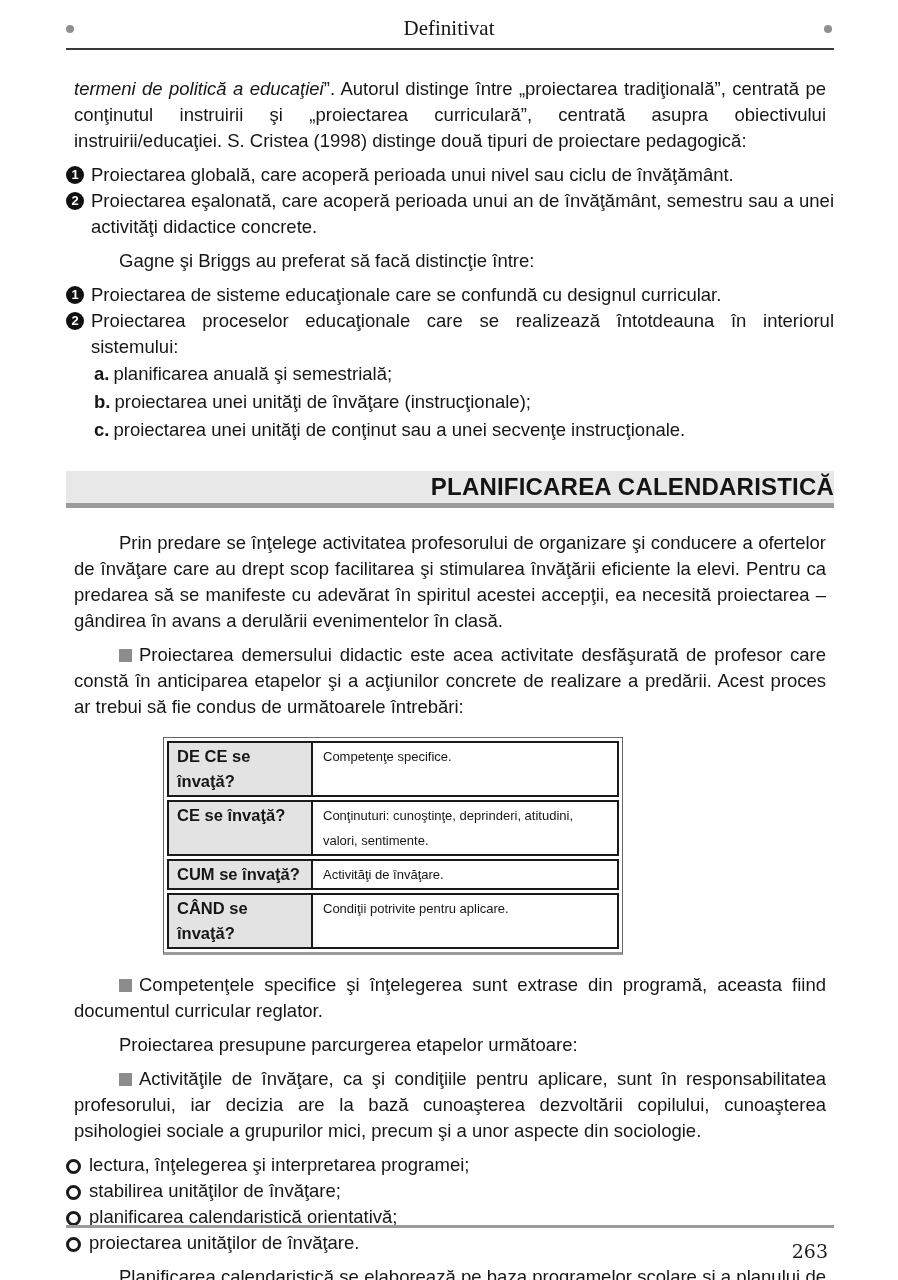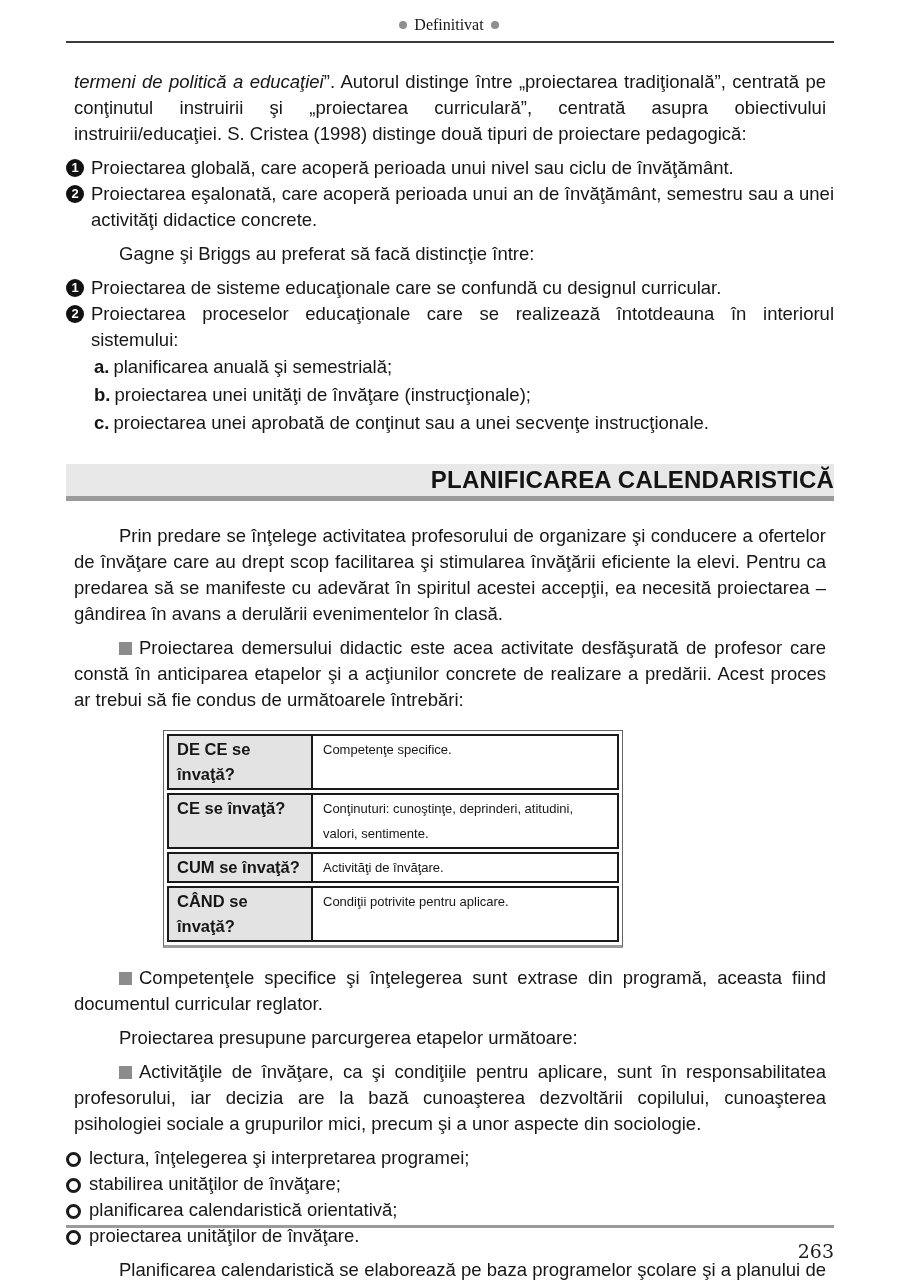--- a/index.html
+++ b/index.html
@@ -12,24 +12,24 @@
     overflow:hidden;
     box-sizing:border-box;
   }
   .content {
     position:absolute;
     left:66px; right:64px; top:16px;
   }
 
   
   .running-head {
-    display:flex; justify-content:center; align-items:center;
+    display:flex; justify-content:space-between; align-items:center;
     gap:7px;
     font-family:"Liberation Serif", serif;
-    font-size:16px;
+    font-size:21px;
     padding-right:2px;
   }
   .dot {
     width:8px; height:8px; border-radius:50%;
     background:#8f8f8f; display:inline-block;
   }
   .head-rule {
     border:none; border-top:2px solid #3a3a3a;
     margin:7px 0 0 0; height:0;
   }
@@ -99,21 +99,21 @@
     flex:1; font-size:13px; line-height:25px;
     padding:1px 6px 1px 10px;
   }
 
   
   .foot-rule {
     position:absolute; left:66px; right:64px; bottom:52px;
     border:none; border-top:3px solid #9b9b9b; height:0; margin:0;
   }
   .page-number {
-    position:absolute; right:64px; bottom:18px;
+    position:absolute; right:70px; bottom:18px;
     font-family:"DejaVu Serif", serif;
     font-size:19px; color:#1b1b1b;
   }
 </style>
 </head>
 <body>
 
 <div class="page">
   <div class="content">
 
@@ -148,21 +148,21 @@
         <span>Proiectarea proceselor educaţionale care se realizează întotdeauna în interiorul sistemului:</span>
       </div>
 
       <div class="letter-item">
         <b>a.</b><span>planificarea anuală şi semestrială;</span>
       </div>
       <div class="letter-item">
         <b>b.</b><span>proiectarea unei unităţi de învăţare (instrucţionale);</span>
       </div>
       <div class="letter-item">
-        <b>c.</b><span>proiectarea unei aprobată de conţinut sau a unei secvenţe instrucţionale.</span>
+        <b>c.</b><span>proiectarea unei unităţi de conţinut sau a unei secvenţe instrucţionale.</span>
       </div>
 
       <div class="section-bar">PLANIFICAREA CALENDARISTICĂ</div>
 
       <p class="indent">Prin predare se înţelege activitatea profesorului de organizare şi conducere a ofertelor de învăţare care au drept scop facilitarea şi stimularea învăţării eficiente la elevi. Pentru ca predarea să se manifeste cu adevărat în spiritul acestei accepţii, ea necesită proiectarea – gândirea în avans a derulării evenimentelor în clasă.</p>
 
       <p class="indent"><span class="sq"></span><span>Proiectarea demersului didactic este acea activitate desfăşurată de profesor care constă în anticiparea etapelor şi a acţiunilor concrete de realizare a predării. Acest proces ar trebui să fie condus de următoarele întrebări:</span></p>
 
       <div class="qa-wrap">
         <div class="qa-row">

